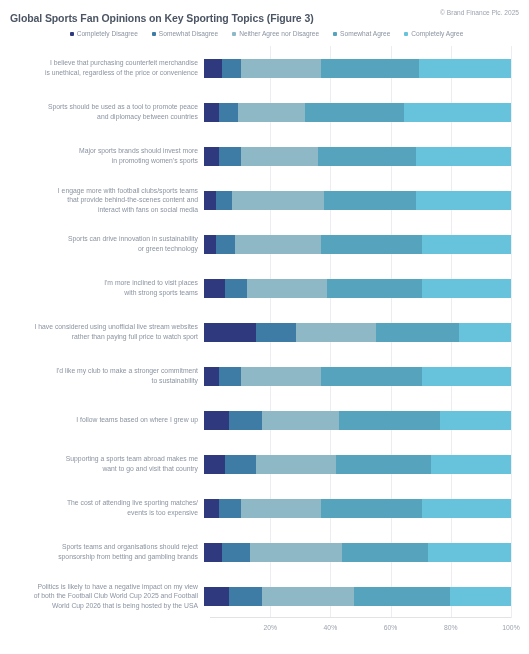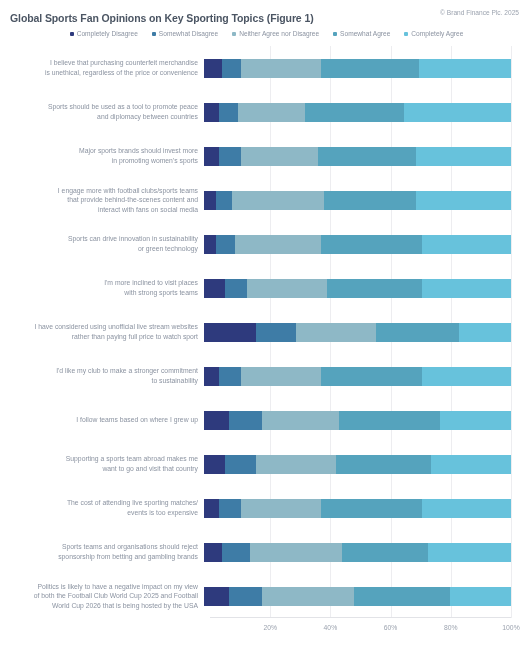--- a/index.html
+++ b/index.html
@@ -171,21 +171,21 @@
     color: #9ca3af;
     white-space: nowrap;
   }
 </style>
 </head>
 <body>
 
 <div class="page">
 
   <div class="header">
-    <span class="chart-title">Global Sports Fan Opinions on Key Sporting Topics (Figure 1)</span>
+    <span class="chart-title">Global Sports Fan Opinions on Key Sporting Topics (Figure 3)</span>
     <span class="copyright">© Brand Finance Plc. 2025</span>
   </div>
 
   <div class="legend" id="legend">
       <div class="legend-item">
         <span class="legend-swatch" style="background: rgb(46, 58, 125);"></span>
         <span class="legend-label">Completely Disagree</span>
       </div>
       <div class="legend-item">
         <span class="legend-swatch" style="background: rgb(62, 124, 166);"></span>

